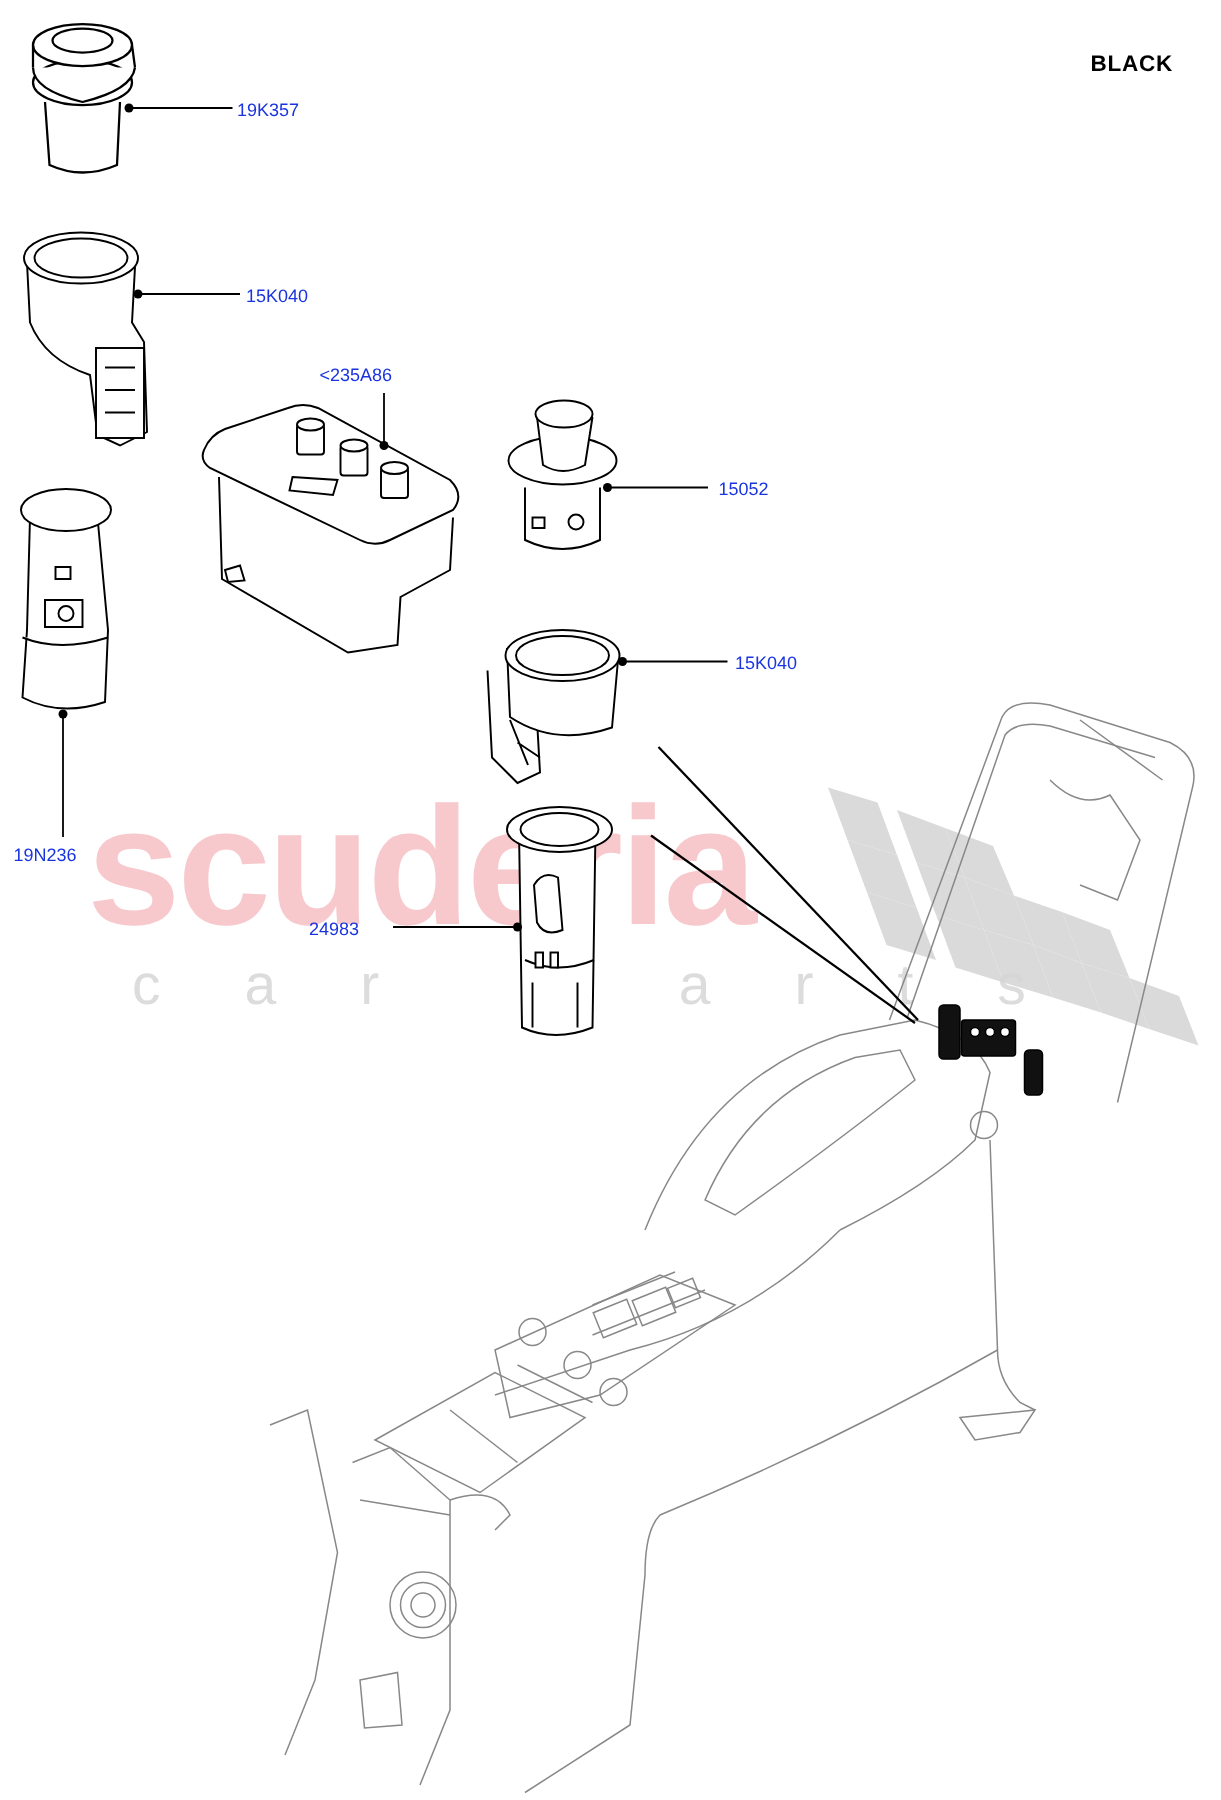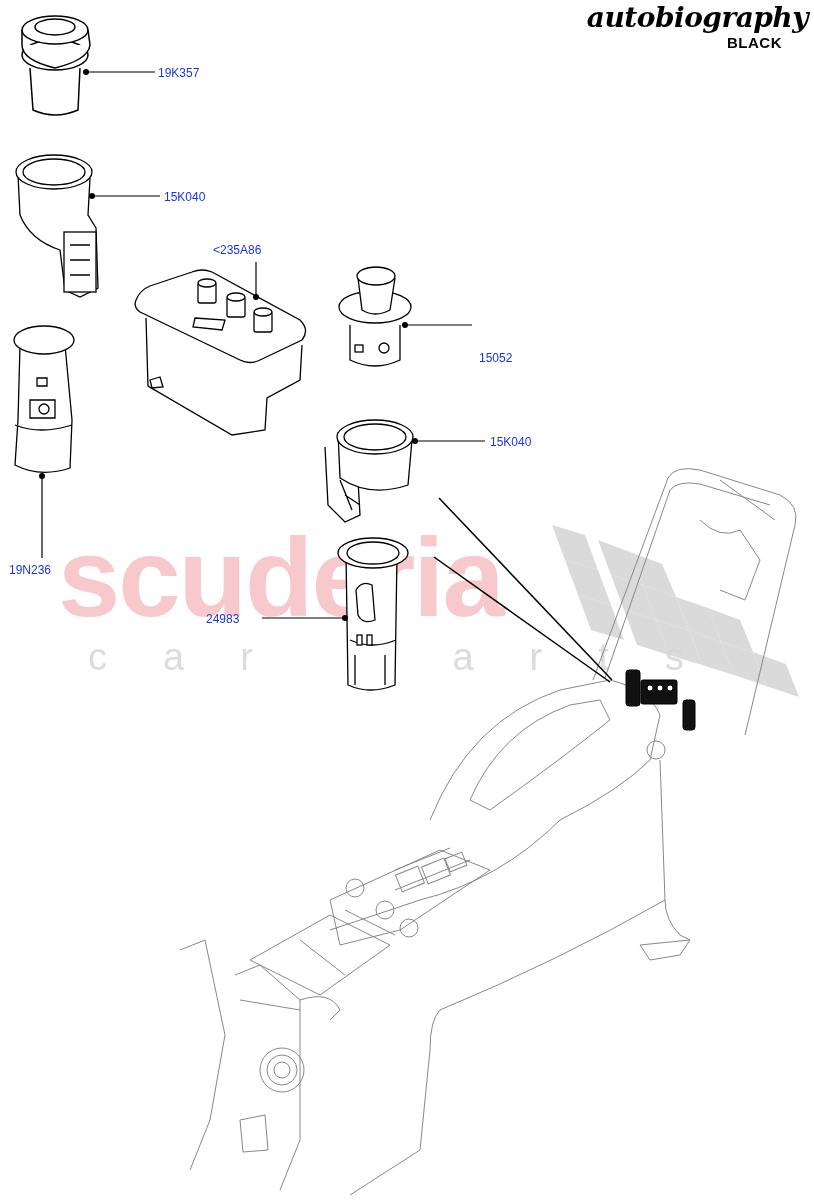--- a/index.html
+++ b/index.html
@@ -166,26 +166,23 @@
       <rect x="367" y="635" width="5" height="10"></rect>
       <path d="M355,655 L355,685 M385,655 L385,685"></path>
     </g>
     <line x1="262" y1="618" x2="345" y2="618" stroke="#000" stroke-width="1.2"></line>
     <circle cx="345" cy="618" r="3" fill="#000"></circle>
 
     <line x1="439" y1="498" x2="612" y2="680" stroke="#000" stroke-width="1.5"></line>
     <line x1="434" y1="557" x2="610" y2="682" stroke="#000" stroke-width="1.5"></line>
   </svg>
 
-  <div class="brand">
-    <div class="brand-script">autobiography</div>
-  </div>
   <div class="brand-sub">BLACK</div>
 
   <div class="callout" style="left:158px; top:64px;">19K357</div>
   <div class="callout" style="left:164px; top:188px;">15K040</div>
   <div class="callout" style="left:213px; top:241px;text-align:right;">&lt;235A86</div>
-  <div class="callout" style="left:479px; top:317px;margin-top:32px;">15052</div>
+  <div class="callout" style="left:479px; top:317px;">15052</div>
   <div class="callout" style="left:490px; top:433px;">15K040</div>
   <div class="callout" style="left:9px; top:561px;">19N236</div>
   <div class="callout" style="left:206px; top:610px;">24983</div>
 
 </div>
 
 </body></html>

